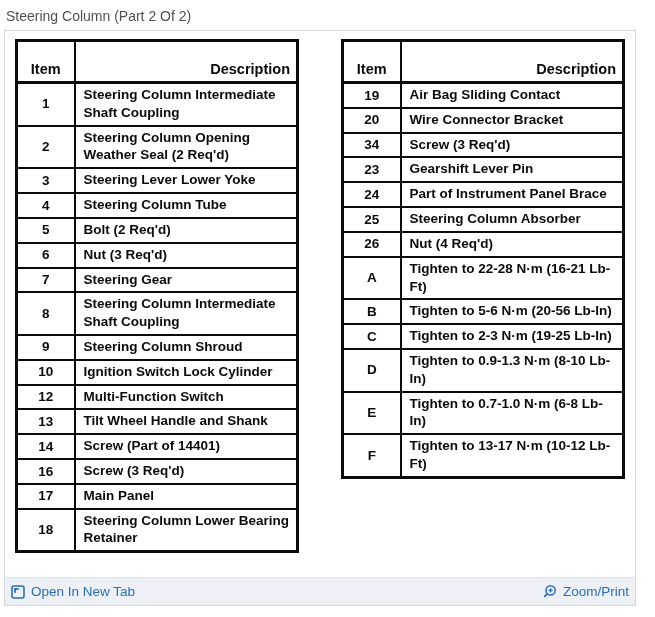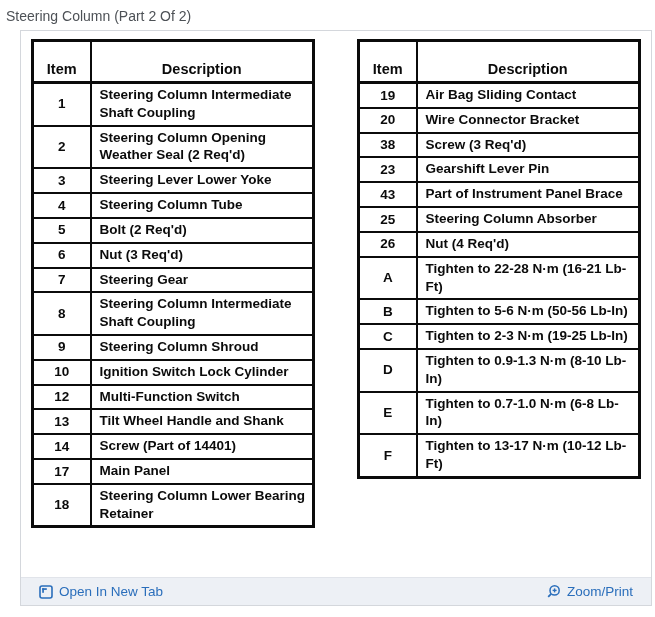--- a/index.html
+++ b/index.html
@@ -9,21 +9,21 @@
     font-family: "Liberation Sans", sans-serif;
     overflow: hidden;
   }
   .page-title {
     margin: 8px 0 6px 6px;
     font-size: 14px;
     color: #4d5156;
     font-weight: 400;
   }
   .card {
-    margin-left: 20px;
+    margin-left: 4px;
     width: 632px;
     height: 576px;
     border: 1px solid #d4d7dc;
     background: #ffffff;
     display: flex;
     flex-direction: column;
   }
   .image-area {
     position: relative;
     flex: 1;
@@ -43,40 +43,40 @@
     border: 2px solid #0b0b0b;
   }
   table.parts { border-width: 3px; }
   table.parts th {
     height: 42px;
     vertical-align: bottom;
     padding: 0 6px 4px 6px;
     font-size: 14.5px;
     font-weight: 700;
     border-bottom-width: 3px;
-    text-align: center;
+    text-align: right;
   }
   table.parts th.col-item { width: 58px; text-align: center; }
   table.parts td {
     height: 23px;
     padding: 2px 6px 3px 8px;
     font-size: 13.5px;
     font-weight: 600;
     line-height: 1.32;
     vertical-align: middle;
   }
   table.parts td.cell-item { text-align: center; padding: 2px 2px; }
   .footer-bar {
     height: 28px;
     background: #edf0f5;
     border-top: 1px solid #e1e4ea;
     display: flex;
     align-items: center;
     justify-content: space-between;
-    padding: 0 18px;
+    padding: 0 6px;
   }
   .footer-link {
     display: inline-flex;
     align-items: center;
     gap: 6px;
     color: #2a6ebb;
     font-size: 13.5px;
     text-decoration: none;
     cursor: pointer;
   }
@@ -159,20 +159,24 @@
             <td class="cell-item">13</td>
             <td>Tilt Wheel Handle and Shank</td>
           </tr>
 
           <tr>
             <td class="cell-item">14</td>
             <td>Screw (Part of 14401)</td>
           </tr>
 
 
+          <tr>
+            <td class="cell-item">16</td>
+            <td>Screw (3 Req'd)</td>
+          </tr>
 
           <tr>
             <td class="cell-item">17</td>
             <td>Main Panel</td>
           </tr>
 
           <tr>
             <td class="cell-item">18</td>
             <td>Steering Column Lower Bearing Retainer</td>
           </tr>
@@ -193,52 +197,52 @@
             <td>Air Bag Sliding Contact</td>
           </tr>
 
           <tr>
             <td class="cell-item">20</td>
             <td>Wire Connector Bracket</td>
           </tr>
 
 
           <tr>
-            <td class="cell-item">38</td>
+            <td class="cell-item">34</td>
             <td>Screw (3 Req'd)</td>
           </tr>
 
           <tr>
             <td class="cell-item">23</td>
             <td>Gearshift Lever Pin</td>
           </tr>
 
           <tr>
-            <td class="cell-item">43</td>
+            <td class="cell-item">24</td>
             <td>Part of Instrument Panel Brace</td>
           </tr>
 
           <tr>
             <td class="cell-item">25</td>
             <td>Steering Column Absorber</td>
           </tr>
 
           <tr>
             <td class="cell-item">26</td>
             <td>Nut (4 Req'd)</td>
           </tr>
 
           <tr>
             <td class="cell-item">A</td>
             <td>Tighten to 22-28 N·m (16-21 Lb-Ft)</td>
           </tr>
 
           <tr>
             <td class="cell-item">B</td>
-            <td>Tighten to 5-6 N·m (50-56 Lb-In)</td>
+            <td>Tighten to 5-6 N·m (20-56 Lb-In)</td>
           </tr>
 
           <tr>
             <td class="cell-item">C</td>
             <td>Tighten to 2-3 N·m (19-25 Lb-In)</td>
           </tr>
 
           <tr>
             <td class="cell-item">D</td>
             <td>Tighten to 0.9-1.3 N·m (8-10 Lb-In)</td>

